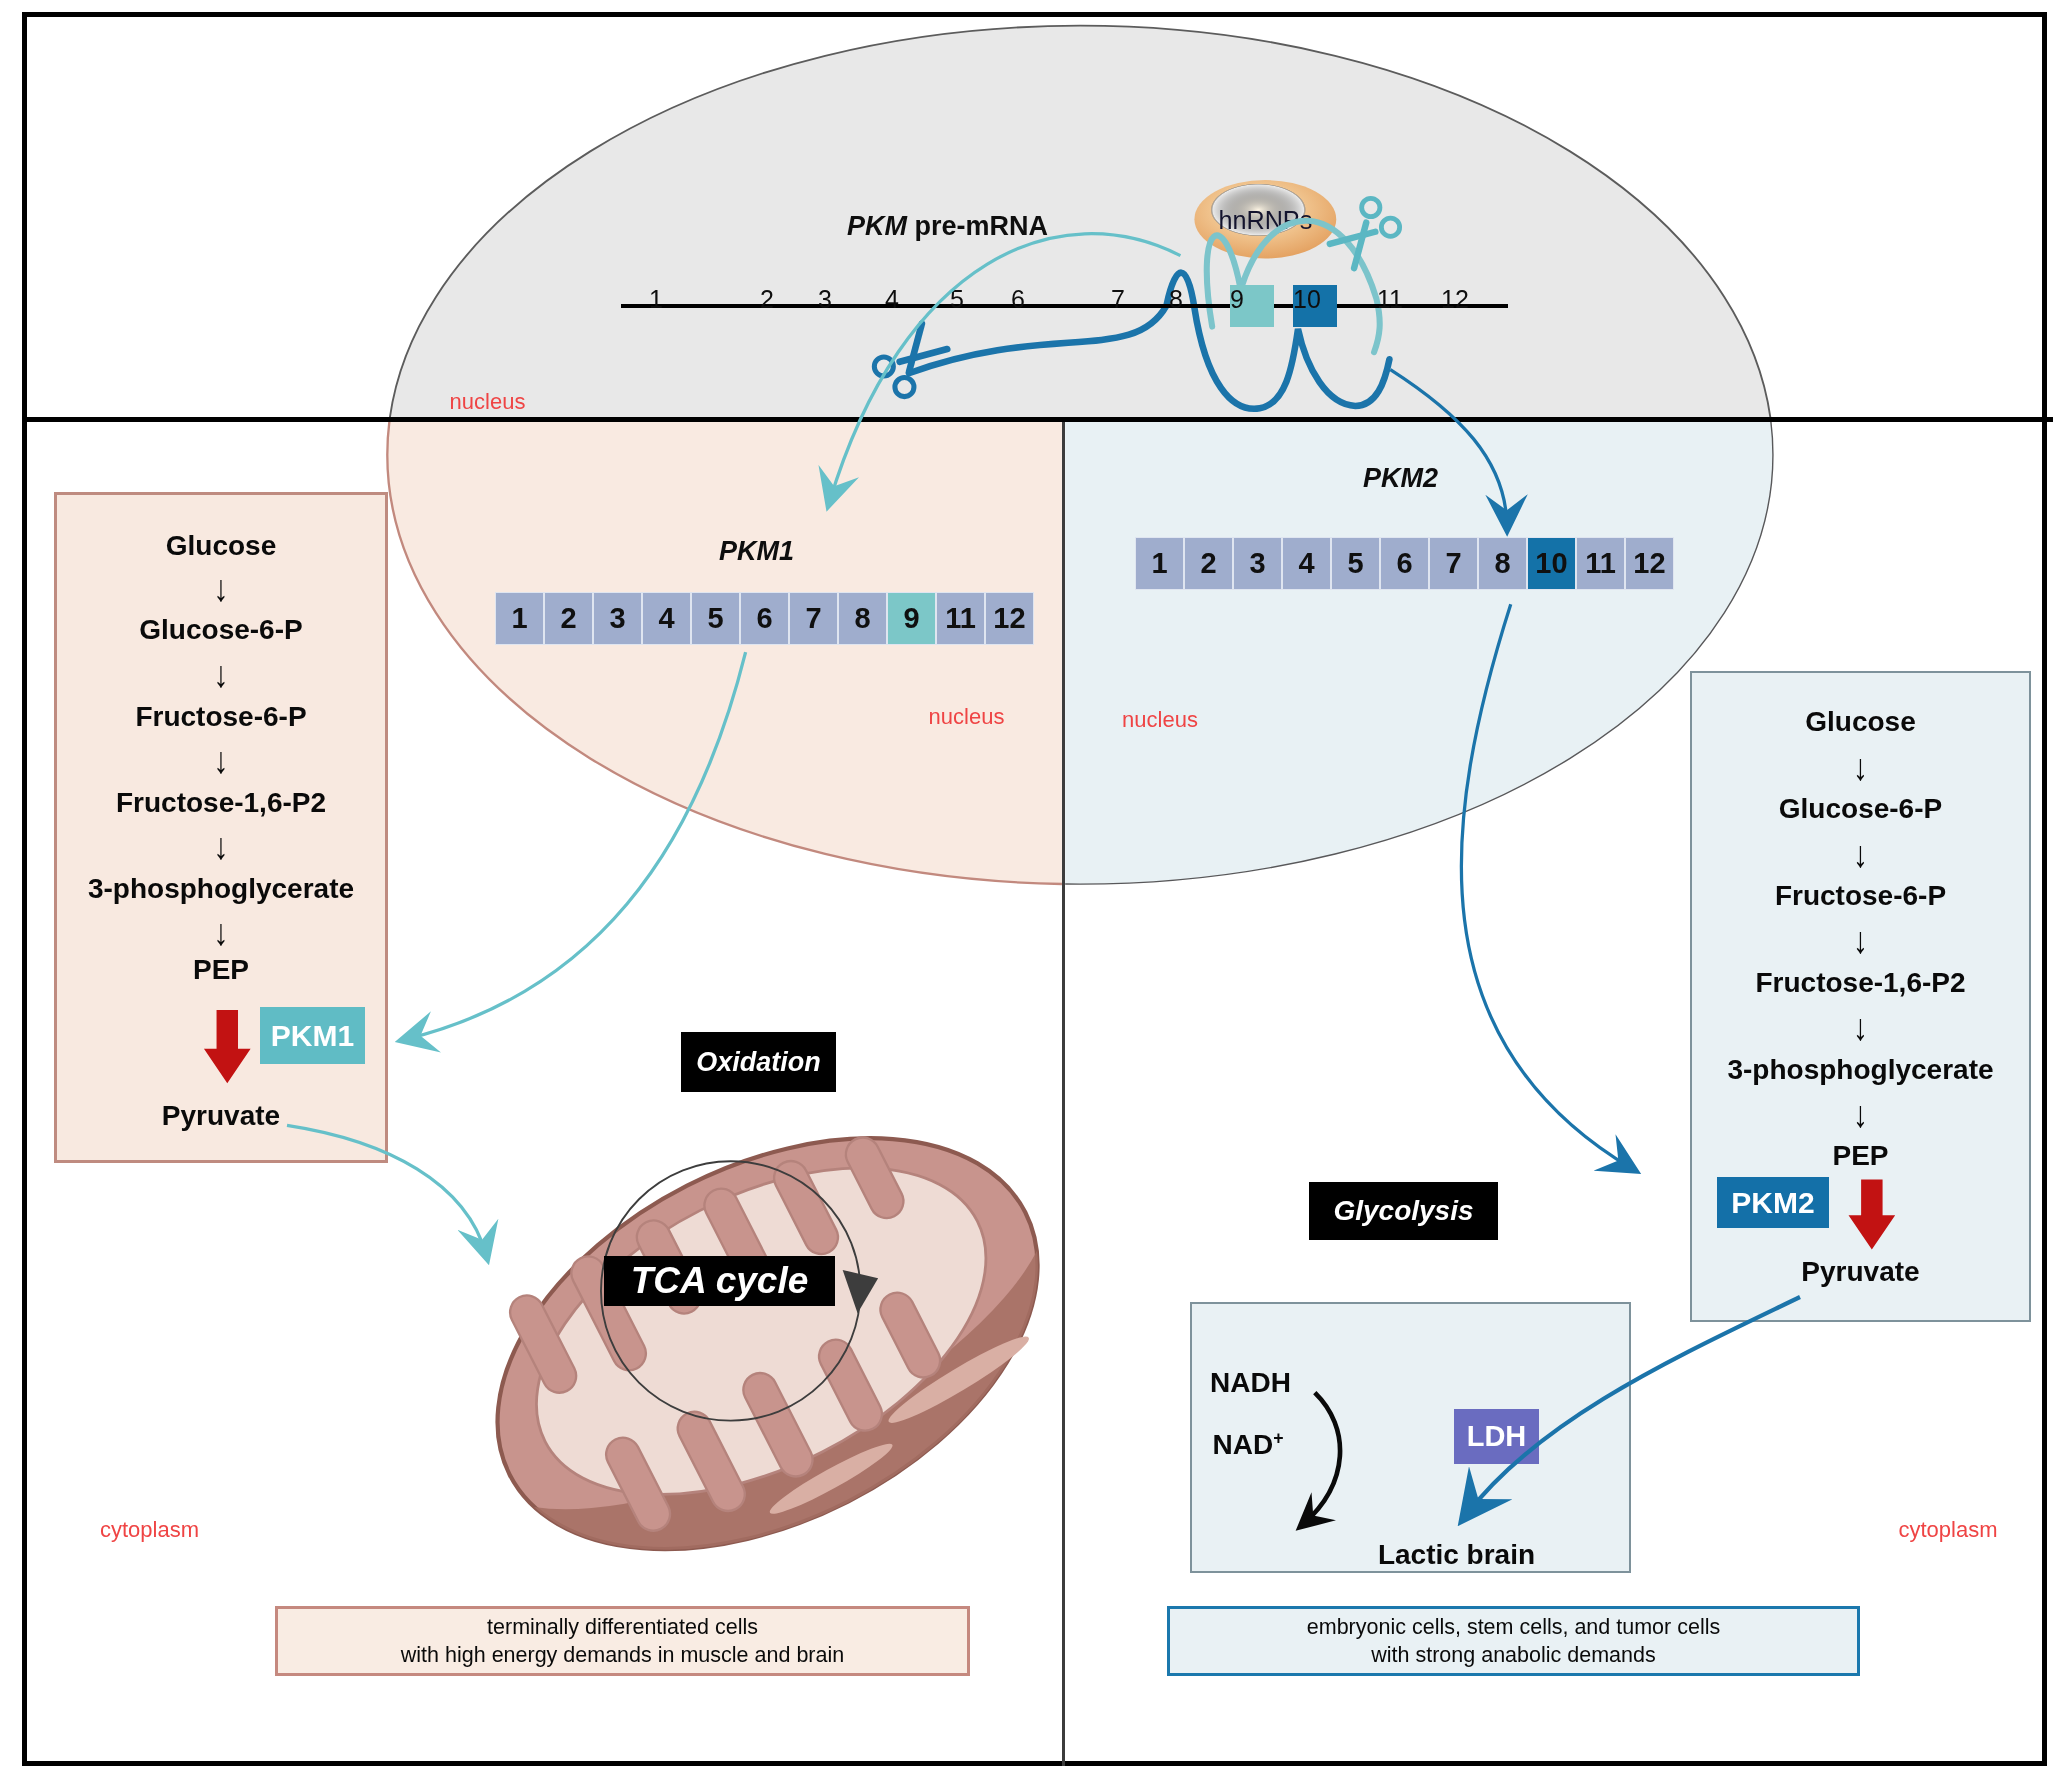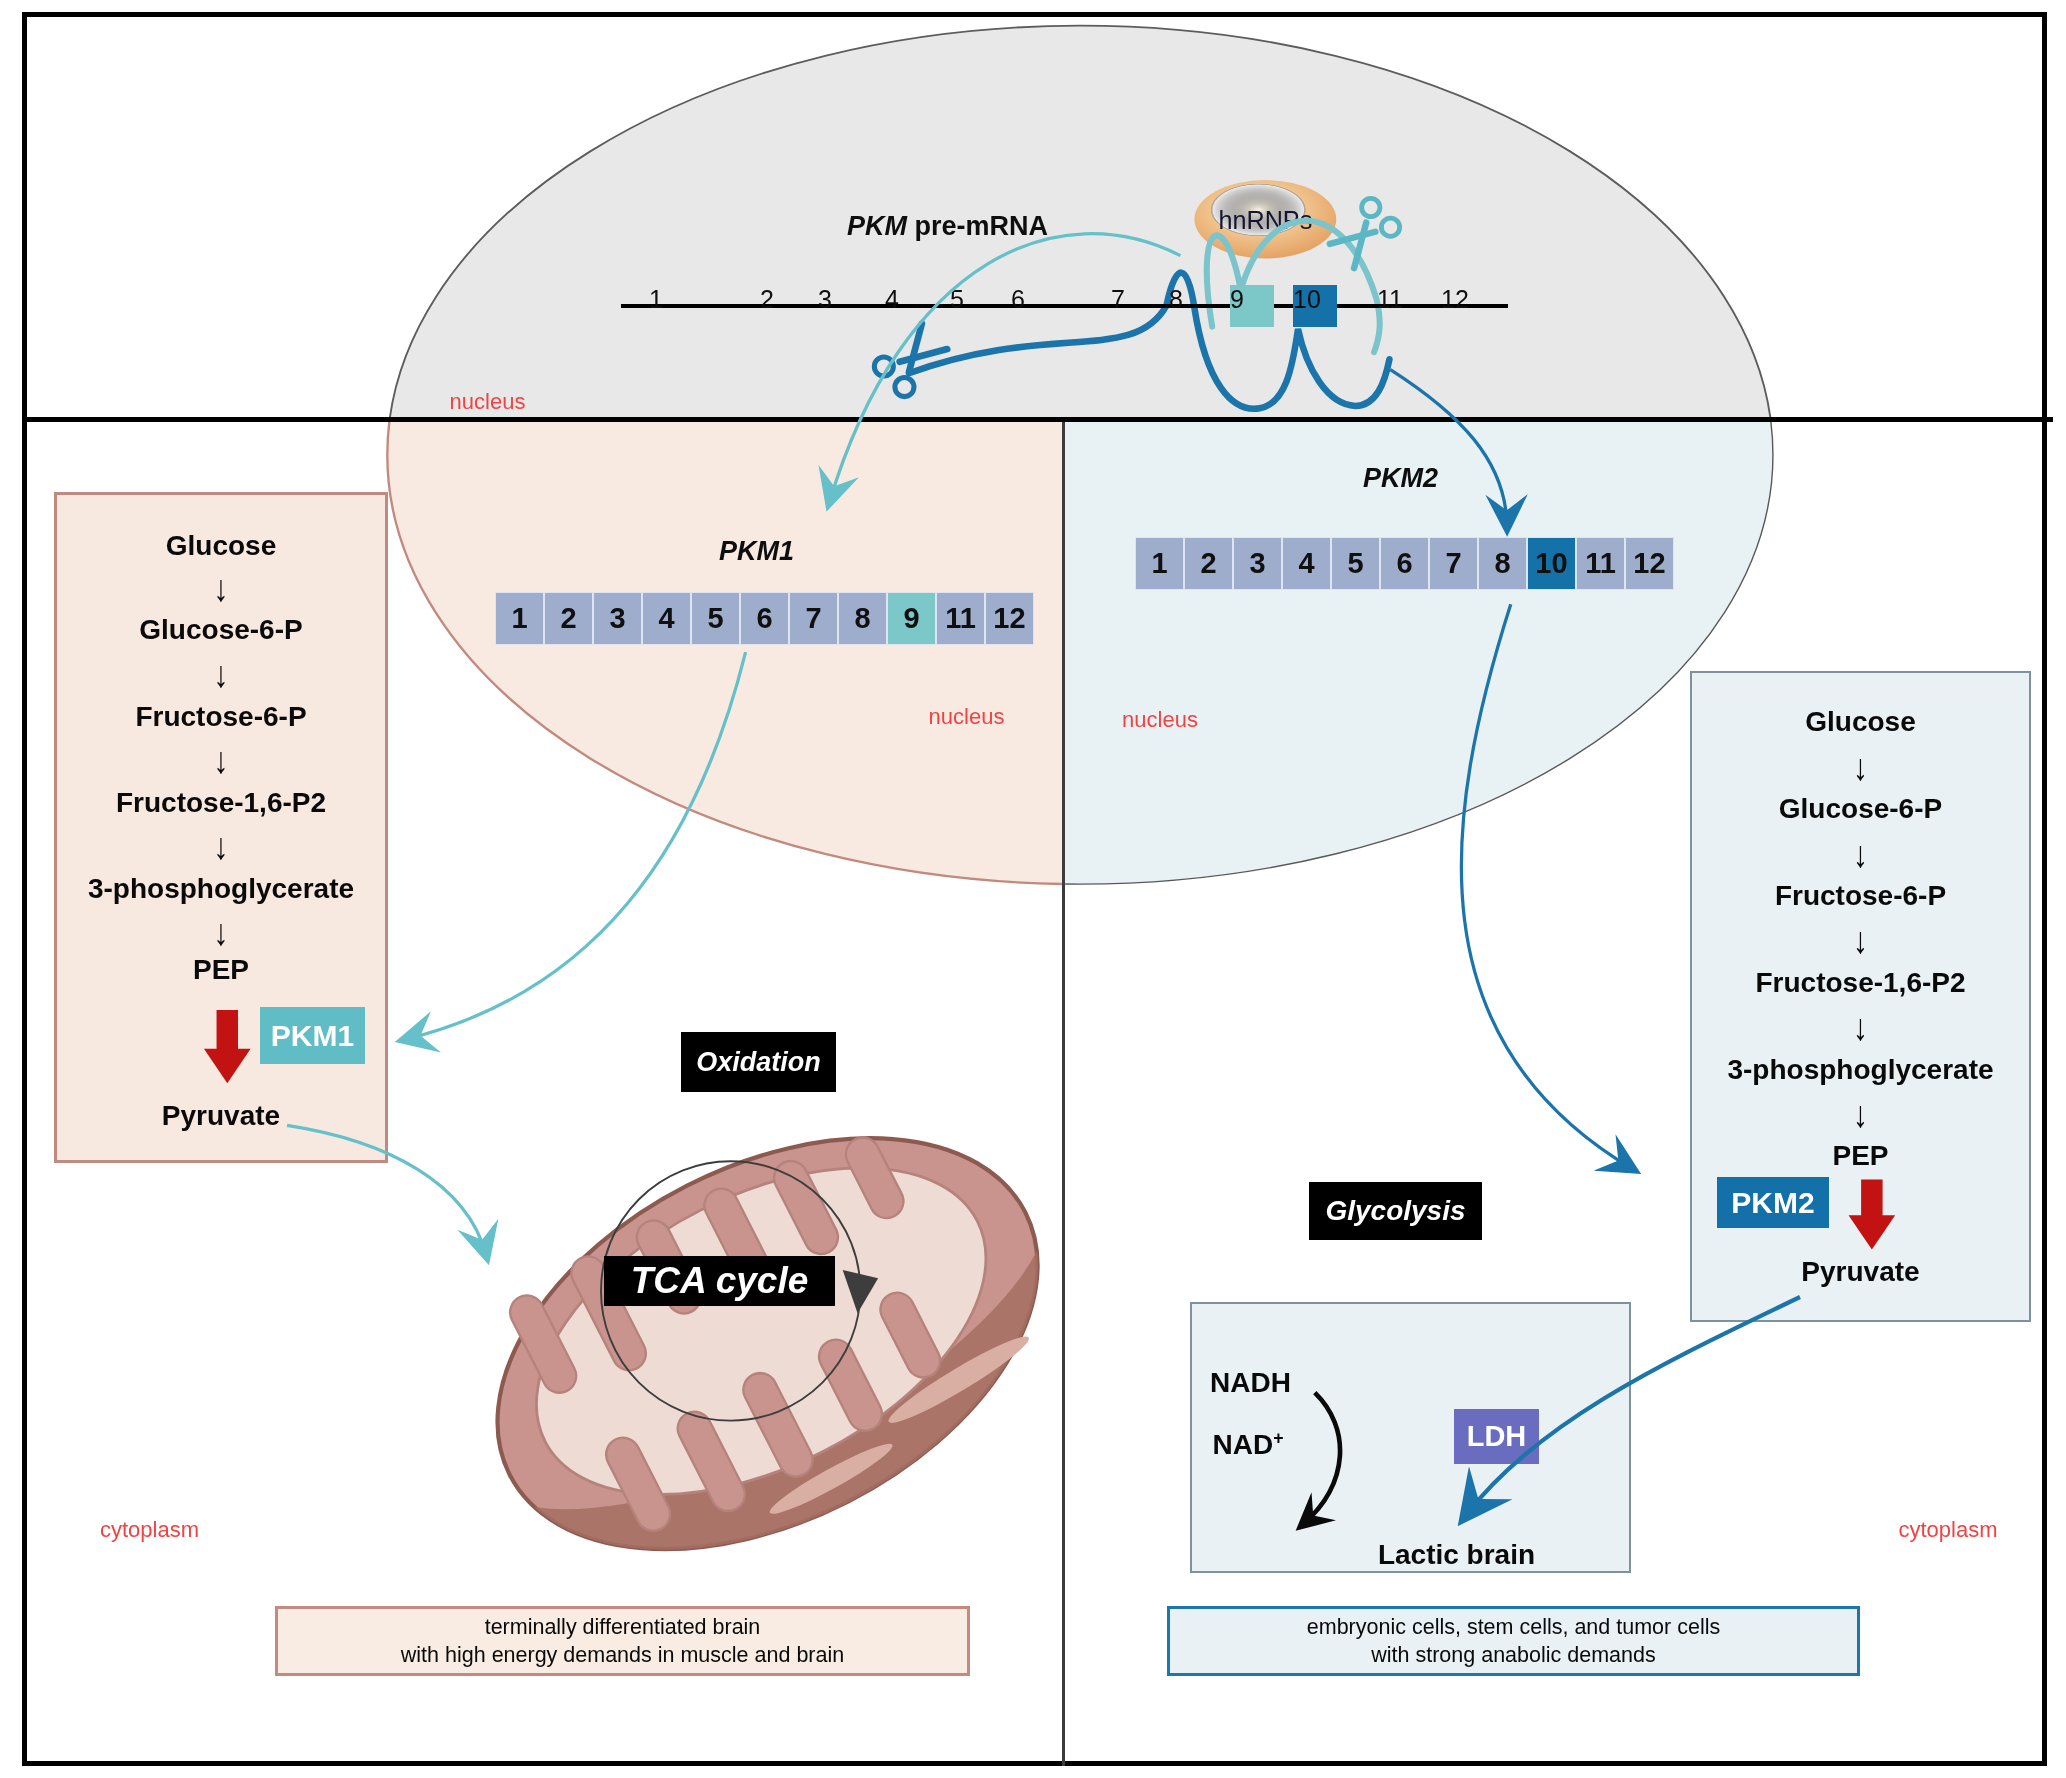--- a/index.html
+++ b/index.html
@@ -195,33 +195,33 @@
   <div class="abs step ctr" style="left:1690px;top:967px;width:341px">Fructose-1,6-P2</div>
   <div class="abs dn-arrow ctr" style="left:1690px;top:1010px;width:341px">↓</div>
   <div class="abs step ctr" style="left:1690px;top:1054px;width:341px">3-phosphoglycerate</div>
   <div class="abs dn-arrow ctr" style="left:1690px;top:1097px;width:341px">↓</div>
   <div class="abs step ctr" style="left:1690px;top:1140px;width:341px">PEP</div>
   <div id="pkm2-badge" class="abs badge">PKM2</div>
   <div class="abs step ctr" style="left:1690px;top:1256px;width:341px">Pyruvate</div>
 
   <div class="abs blackbox" style="left:681px;top:1032px;width:155px;height:60px;font-size:27px;">Oxidation</div>
   <div class="abs blackbox" style="left:604px;top:1256px;width:231px;height:50px;font-size:37px;">TCA cycle</div>
-  <div class="abs blackbox" style="left:1309px;top:1182px;width:173px;height:58px;font-size:28px;">Glycolysis</div>
+  <div class="abs blackbox" style="left:1309px;top:1182px;width:189px;height:58px;font-size:28px;">Glycolysis</div>
 
   <div id="ldhbox" class="abs"></div>
   <div class="abs step ctr" style="left:1190px;top:1367px;width:121px;">NADH</div>
   <div id="ldh-badge" class="abs badge">LDH</div>
   <div class="abs step ctr" style="left:1185px;top:1428px;width:126px;"><span>NAD</span><sup>+</sup></div>
   <div class="abs step ctr" style="left:1363px;top:1539px;width:187px;">Lactic brain</div>
 
   <div class="abs reg-lbl ctr" style="left:70px;top:1517px;width:159px;">cytoplasm</div>
   <div class="abs reg-lbl ctr" style="left:1871px;top:1517px;width:154px;">cytoplasm</div>
 
   <div id="note-l" class="abs note">
-    <div>terminally differentiated brain</div>
+    <div>terminally differentiated cells</div>
     <div>with high energy demands in muscle and brain</div>
   </div>
   <div id="note-r" class="abs note">
     <div>embryonic cells, stem cells, and tumor cells</div>
     <div>with strong anabolic demands</div>
   </div>
 </div>
 
 <svg id="over" class="layer" width="2066" height="1778" viewBox="0 0 4428 3811">
   <defs>

